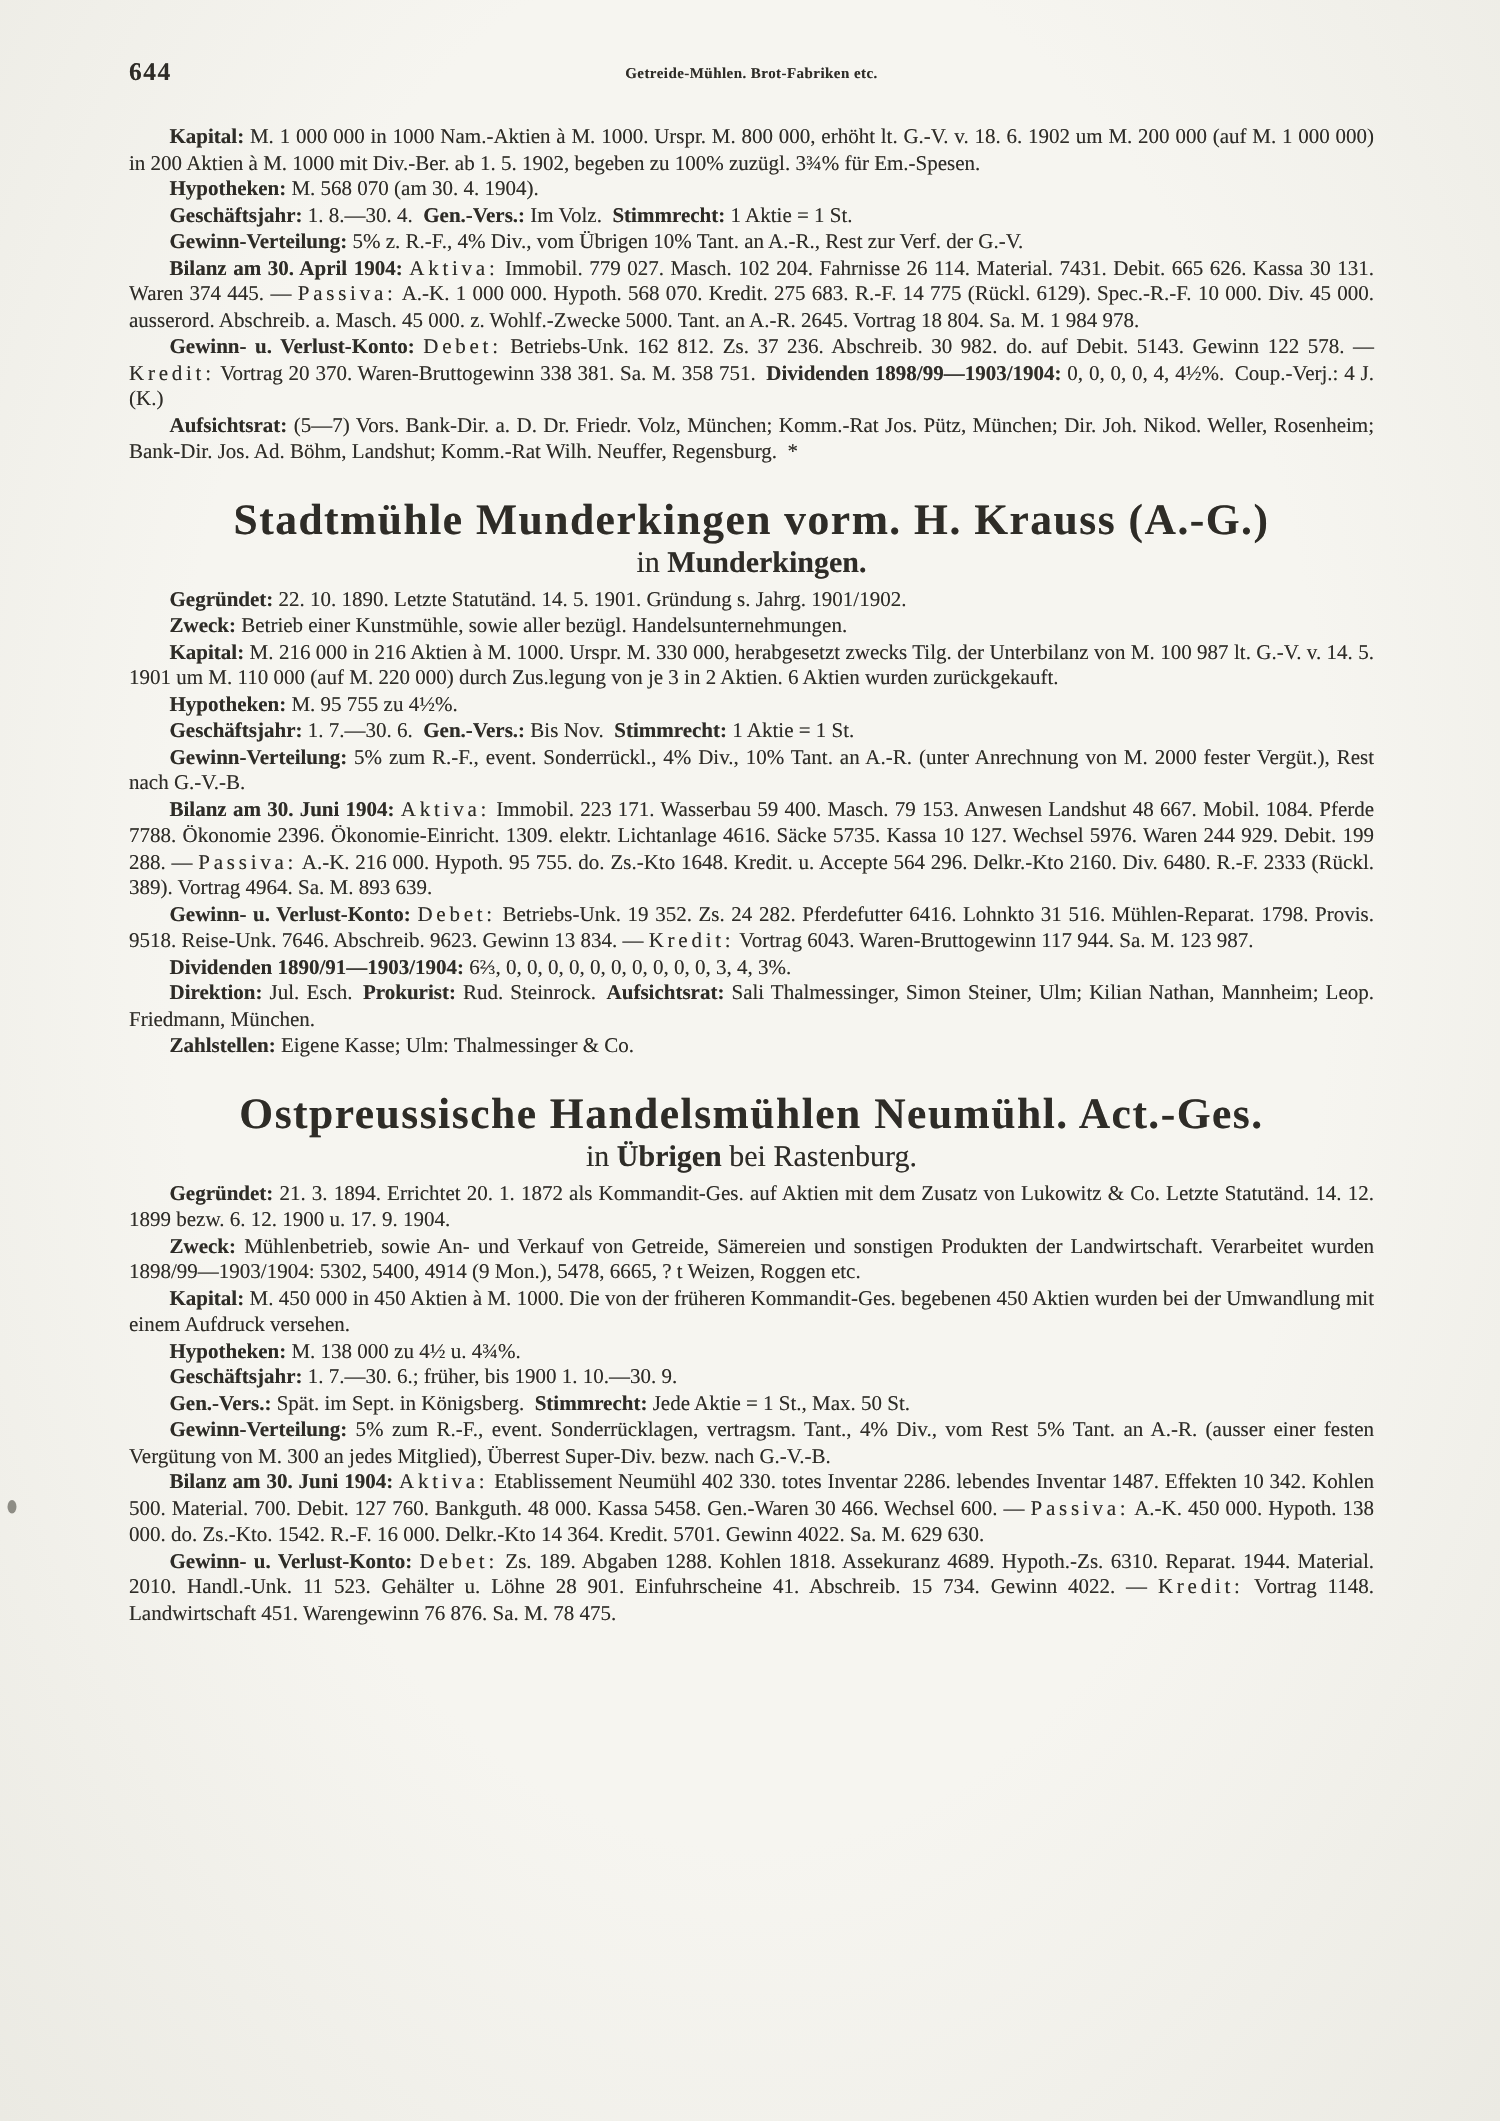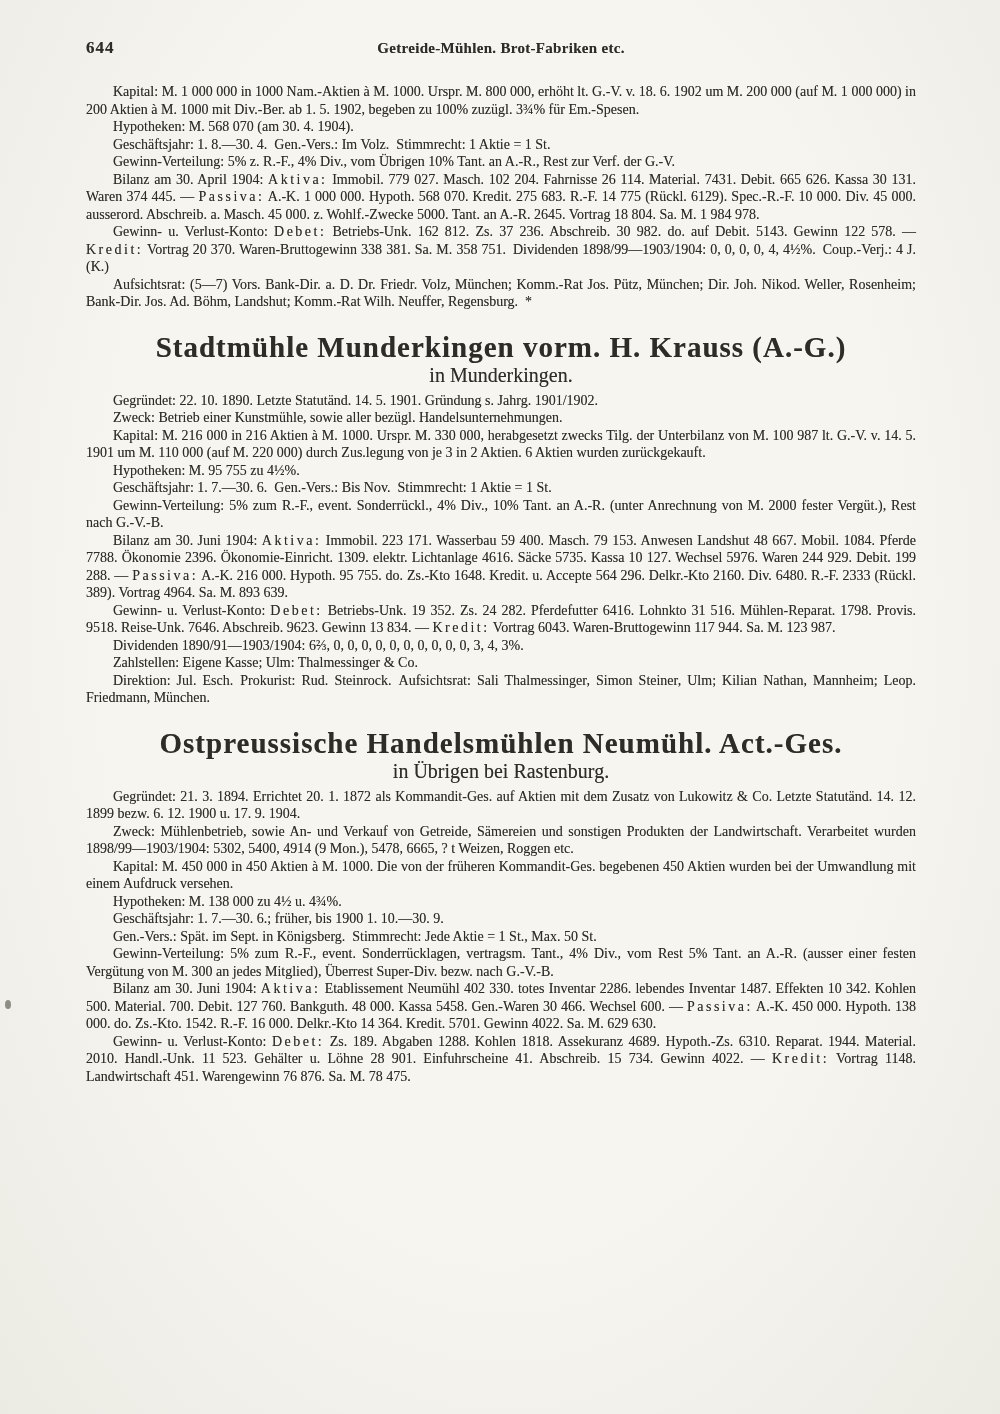--- a/index.html
+++ b/index.html
@@ -10,23 +10,23 @@
     position:relative;width:1000px;height:1414px;box-sizing:border-box;
     padding:40px 84px 0 86px;
     background:radial-gradient(ellipse at 50% 42%, #f6f5f0 55%, #ebeae3 100%);
     color:#2e2c27;
     font-family:"Liberation Serif","DejaVu Serif",serif;
     font-size:14px;line-height:17.5px;
     text-shadow:0 0 .4px rgba(46,44,39,.45);
   }
   .header{position:relative;text-align:center;margin-bottom:23px;height:20px;}
   .pagenum{position:absolute;left:0;top:-1px;font-size:17px;font-weight:bold;letter-spacing:1px;}
-  .running{font-size:15px;font-weight:bold;letter-spacing:.3px;}
+  .running{font-size:10px;font-weight:bold;letter-spacing:.3px;}
   .para{margin:0;text-indent:27px;text-align:justify;}
-  .seg-b{font-weight:normal;}
+  .seg-b{font-weight:bold;}
   .seg-sp{letter-spacing:2.5px;}
   .seg-n{}
   .company-title{
     text-align:center;font-weight:bold;font-size:29px;line-height:32px;
     letter-spacing:1px;margin:20px 0 3px;
   }
   .company-subtitle{text-align:center;font-size:20px;line-height:19px;margin:0 0 7px;}
   .speck{position:absolute;left:5px;top:1000px;width:6px;height:9px;background:#4d4b43;border-radius:50%;opacity:.6;}
 </style>
 </head>
@@ -50,22 +50,22 @@
       <div class="company-subtitle"><span class="seg-n">in </span><span class="seg-b">Munderkingen.</span></div>
       <p class="para"><span class="seg-b">Gegründet:</span><span class="seg-n"> 22. 10. 1890. Letzte Statutänd. 14. 5. 1901. Gründung s. Jahrg. 1901/1902.</span></p>
       <p class="para"><span class="seg-b">Zweck:</span><span class="seg-n"> Betrieb einer Kunstmühle, sowie aller bezügl. Handelsunternehmungen.</span></p>
       <p class="para"><span class="seg-b">Kapital:</span><span class="seg-n"> M. 216 000 in 216 Aktien à M. 1000. Urspr. M. 330 000, herabgesetzt zwecks Tilg. der Unterbilanz von M. 100 987 lt. G.-V. v. 14. 5. 1901 um M. 110 000 (auf M. 220 000) durch Zus.legung von je 3 in 2 Aktien. 6 Aktien wurden zurückgekauft.</span></p>
       <p class="para"><span class="seg-b">Hypotheken:</span><span class="seg-n"> M. 95 755 zu 4½%.</span></p>
       <p class="para"><span class="seg-b">Geschäftsjahr:</span><span class="seg-n"> 1. 7.—30. 6. </span><span class="seg-b">Gen.-Vers.:</span><span class="seg-n"> Bis Nov. </span><span class="seg-b">Stimmrecht:</span><span class="seg-n"> 1 Aktie = 1 St.</span></p>
       <p class="para"><span class="seg-b">Gewinn-Verteilung:</span><span class="seg-n"> 5% zum R.-F., event. Sonderrückl., 4% Div., 10% Tant. an A.-R. (unter Anrechnung von M. 2000 fester Vergüt.), Rest nach G.-V.-B.</span></p>
       <p class="para"><span class="seg-b">Bilanz am 30. Juni 1904:</span><span class="seg-n"> </span><span class="seg-sp">Aktiva:</span><span class="seg-n"> Immobil. 223 171. Wasserbau 59 400. Masch. 79 153. Anwesen Landshut 48 667. Mobil. 1084. Pferde 7788. Ökonomie 2396. Ökonomie-Einricht. 1309. elektr. Lichtanlage 4616. Säcke 5735. Kassa 10 127. Wechsel 5976. Waren 244 929. Debit. 199 288. — </span><span class="seg-sp">Passiva:</span><span class="seg-n"> A.-K. 216 000. Hypoth. 95 755. do. Zs.-Kto 1648. Kredit. u. Accepte 564 296. Delkr.-Kto 2160. Div. 6480. R.-F. 2333 (Rückl. 389). Vortrag 4964. Sa. M. 893 639.</span></p>
       <p class="para"><span class="seg-b">Gewinn- u. Verlust-Konto:</span><span class="seg-n"> </span><span class="seg-sp">Debet:</span><span class="seg-n"> Betriebs-Unk. 19 352. Zs. 24 282. Pferdefutter 6416. Lohnkto 31 516. Mühlen-Reparat. 1798. Provis. 9518. Reise-Unk. 7646. Abschreib. 9623. Gewinn 13 834. — </span><span class="seg-sp">Kredit:</span><span class="seg-n"> Vortrag 6043. Waren-Bruttogewinn 117 944. Sa. M. 123 987.</span></p>
       <p class="para"><span class="seg-b">Dividenden 1890/91—1903/1904:</span><span class="seg-n"> 6⅔, 0, 0, 0, 0, 0, 0, 0, 0, 0, 0, 3, 4, 3%.</span></p>
+      <p class="para"><span class="seg-b">Direktion:</span><span class="seg-n"> Jul. Esch. </span><span class="seg-b">Prokurist:</span><span class="seg-n"> Rud. Steinrock. </span><span class="seg-b">Aufsichtsrat:</span><span class="seg-n"> Sali Thalmessinger, Simon Steiner, Ulm; Kilian Nathan, Mannheim; Leop. Friedmann, München.</span></p>
       <p class="para"><span class="seg-b">Zahlstellen:</span><span class="seg-n"> Eigene Kasse; Ulm: Thalmessinger &amp; Co.</span></p>
-      <p class="para"><span class="seg-b">Direktion:</span><span class="seg-n"> Jul. Esch. </span><span class="seg-b">Prokurist:</span><span class="seg-n"> Rud. Steinrock. </span><span class="seg-b">Aufsichtsrat:</span><span class="seg-n"> Sali Thalmessinger, Simon Steiner, Ulm; Kilian Nathan, Mannheim; Leop. Friedmann, München.</span></p>
       <div class="company-title">Ostpreussische Handelsmühlen Neumühl. Act.-Ges.</div>
       <div class="company-subtitle"><span class="seg-n">in </span><span class="seg-b">Übrigen</span><span class="seg-n"> bei Rastenburg.</span></div>
       <p class="para"><span class="seg-b">Gegründet:</span><span class="seg-n"> 21. 3. 1894. Errichtet 20. 1. 1872 als Kommandit-Ges. auf Aktien mit dem Zusatz von Lukowitz &amp; Co. Letzte Statutänd. 14. 12. 1899 bezw. 6. 12. 1900 u. 17. 9. 1904.</span></p>
       <p class="para"><span class="seg-b">Zweck:</span><span class="seg-n"> Mühlenbetrieb, sowie An- und Verkauf von Getreide, Sämereien und sonstigen Produkten der Landwirtschaft. Verarbeitet wurden 1898/99—1903/1904: 5302, 5400, 4914 (9 Mon.), 5478, 6665, ? t Weizen, Roggen etc.</span></p>
       <p class="para"><span class="seg-b">Kapital:</span><span class="seg-n"> M. 450 000 in 450 Aktien à M. 1000. Die von der früheren Kommandit-Ges. begebenen 450 Aktien wurden bei der Umwandlung mit einem Aufdruck versehen.</span></p>
       <p class="para"><span class="seg-b">Hypotheken:</span><span class="seg-n"> M. 138 000 zu 4½ u. 4¾%.</span></p>
       <p class="para"><span class="seg-b">Geschäftsjahr:</span><span class="seg-n"> 1. 7.—30. 6.; früher, bis 1900 1. 10.—30. 9.</span></p>
       <p class="para"><span class="seg-b">Gen.-Vers.:</span><span class="seg-n"> Spät. im Sept. in Königsberg. </span><span class="seg-b">Stimmrecht:</span><span class="seg-n"> Jede Aktie = 1 St., Max. 50 St.</span></p>
       <p class="para"><span class="seg-b">Gewinn-Verteilung:</span><span class="seg-n"> 5% zum R.-F., event. Sonderrücklagen, vertragsm. Tant., 4% Div., vom Rest 5% Tant. an A.-R. (ausser einer festen Vergütung von M. 300 an jedes Mitglied), Überrest Super-Div. bezw. nach G.-V.-B.</span></p>
       <p class="para"><span class="seg-b">Bilanz am 30. Juni 1904:</span><span class="seg-n"> </span><span class="seg-sp">Aktiva:</span><span class="seg-n"> Etablissement Neumühl 402 330. totes Inventar 2286. lebendes Inventar 1487. Effekten 10 342. Kohlen 500. Material. 700. Debit. 127 760. Bankguth. 48 000. Kassa 5458. Gen.-Waren 30 466. Wechsel 600. — </span><span class="seg-sp">Passiva:</span><span class="seg-n"> A.-K. 450 000. Hypoth. 138 000. do. Zs.-Kto. 1542. R.-F. 16 000. Delkr.-Kto 14 364. Kredit. 5701. Gewinn 4022. Sa. M. 629 630.</span></p>

